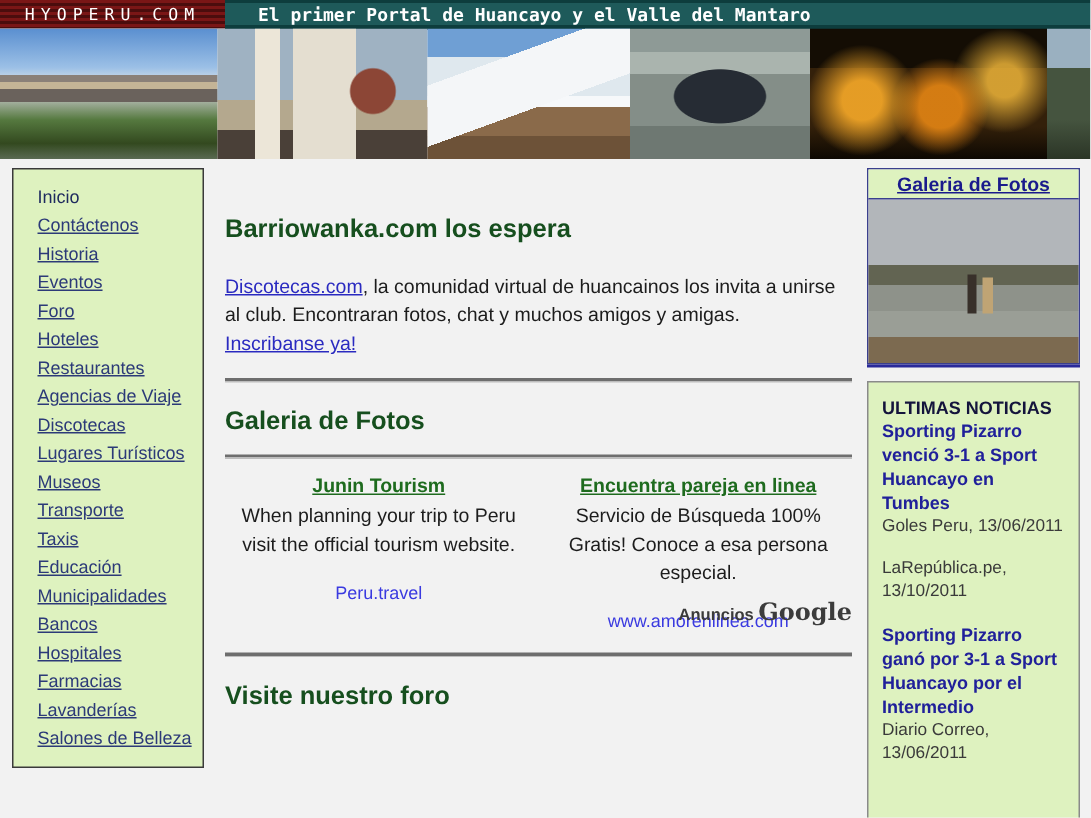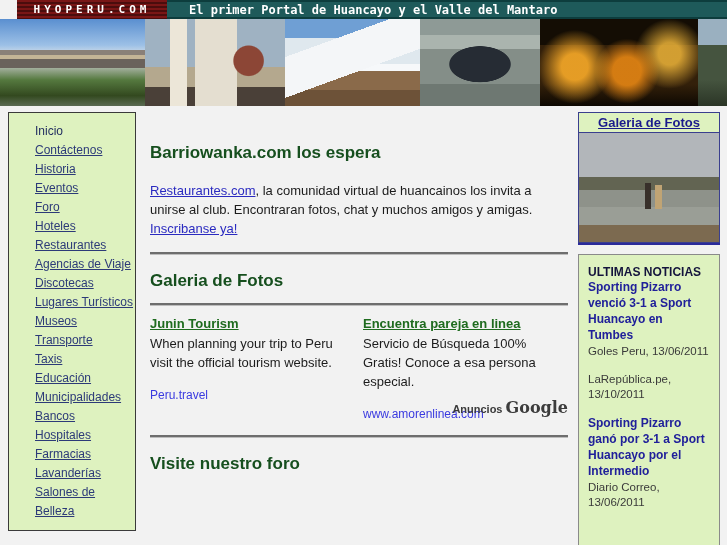--- a/index.html
+++ b/index.html
@@ -10,24 +10,23 @@
     position:relative;
     overflow:hidden;
     color:#222;
   }
 
   
   .topbar { display:flex; height:19px; width:727px; }
   .brand {
     width:150px; height:19px;
     background:repeating-linear-gradient(180deg,#7a1616 0 2px,#4b0d0d 2px 4px);
-    color:#fff; font-weight:bold; font-size:11px; letter-spacing:4px;
+    color:#fff; font-weight:normal; font-size:11px; letter-spacing:4px;
     display:flex; align-items:center; justify-content:center;
     font-family:"DejaVu Sans Mono", monospace;
-    margin-left:17px;
   }
   .tagline {
     flex:1; height:20px; background:linear-gradient(180deg,#0d3d3d 0 2px,#1e5a5a 2px 17px,#0d3d3d 17px);
     color:#fff; font-family:"DejaVu Sans Mono", monospace; font-weight:bold; font-size:12px;
     display:flex; align-items:center; padding-left:22px; white-space:nowrap;
   }
 
   
   .banner { display:flex; height:87px; width:727px; overflow:hidden; }
   .banner .ph { height:87px; position:relative; }
@@ -62,21 +61,21 @@
   .ph-edge { width:29px;
     background:linear-gradient(180deg,#9ab0c0 0 30%, #45543f 30% 70%, #2b3526 100%);
   }
 
   
   .content { position:absolute; top:106px; left:0; width:727px; height:439px; }
 
   .nav {
     position:absolute; left:8px; top:6px; width:128px;
     background:#def2bf; border:1px solid #3a3a3a;
-    padding:9px 0 9px 26px;
+    padding:9px 0 9px 16px;
   }
   .nav a { display:block; font-size:12px; line-height:19px; color:#2c3a78; text-decoration:underline; }
   .nav a.current { text-decoration:none; color:#1e2a5e; }
 
   .main { position:absolute; left:150px; top:0; width:418px; }
   h2.sec { color:#164f1e; font-size:17px; font-weight:bold; }
   .main p, .main .adbody { font-size:13px; line-height:19px; color:#1c1c1c; }
   .main a { color:#2a2ac0; text-decoration:underline; }
   .rule { height:3px; background:linear-gradient(180deg,#6e6e6e 0 2px,#bdbdbd 2px); border:0; }
 
@@ -85,21 +84,21 @@
   .sec2-row { margin-top:14px; overflow:hidden; }
   .party {
     float:left; width:106px; height:68px; margin-right:11px; border:1px solid #caa;
     background:
       radial-gradient(circle at 18% 52%, #b8a030 0 11%, rgba(0,0,0,0) 13%),
       radial-gradient(circle at 42% 60%, #d8b838 0 9%, rgba(0,0,0,0) 11%),
       radial-gradient(circle at 62% 45%, #e0d4b8 0 12%, rgba(0,0,0,0) 14%),
       radial-gradient(circle at 85% 50%, #caa36a 0 13%, rgba(0,0,0,0) 15%),
       linear-gradient(180deg,#54392a 0 40%, #3a2518 70%, #221208 100%);
   }
-  .ads { position:relative; margin-top:6px; padding:4px 0 2px; display:flex; }
+  .ads { position:relative; margin-top:6px; padding:4px 0 2px; display:flex;text-align:center; }
   .ad { width:205px; }
   .ad + .ad { margin-left:8px; }
   .ad .adtitle { display:block; color:#1e6b1e; font-weight:bold; font-size:13px; text-decoration:underline; margin-bottom:3px; }
   .ad .adurl { display:block; color:#3a3ae0; text-decoration:none; font-size:12px; margin-top:16px; }
   .adattrib { position:absolute; right:0; bottom:6px; font-size:11px; color:#3a3a3a;font-weight:bold; }
   .adattrib .g { font-family:"DejaVu Serif", serif; font-size:16px; color:#3c3c3c; letter-spacing:0; }
 
   .margins-sec2 { margin-top:16px; }
   .mt14 { margin-top:14px; }
   .mt12 { margin-top:12px; }
@@ -164,21 +163,21 @@
     <a href="#">Hospitales</a>
     <a href="#">Farmacias</a>
     <a href="#">Lavanderías</a>
     <a href="#">Salones de Belleza</a>
   </div>
 
   <div class="main">
 
     <div class="sec1">
       <h2 class="sec">Barriowanka.com los espera</h2>
-      <p><a href="#">Restaurantes.com</a><span>, la comunidad virtual de huancainos los invita a unirse al club. Encontraran fotos, chat y muchos amigos y amigas.</span><br>
+      <p><a href="#">Discotecas.com</a><span>, la comunidad virtual de huancainos los invita a unirse al club. Encontraran fotos, chat y muchos amigos y amigas.</span><br>
       <a href="#">Inscribanse ya!</a></p>
     </div>
 
     <div class="rule mt14"></div>
 
     <div class="margins-sec2">
       <h2 class="sec">Galeria de Fotos</h2>
     </div>
 
     <div class="rule mt12"></div>

